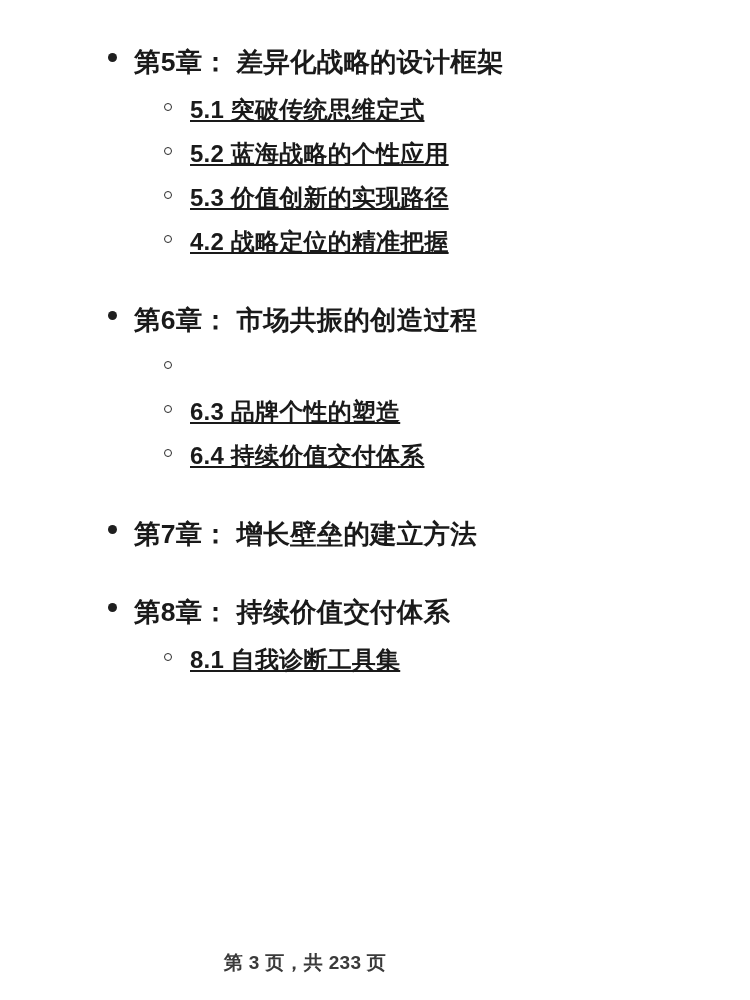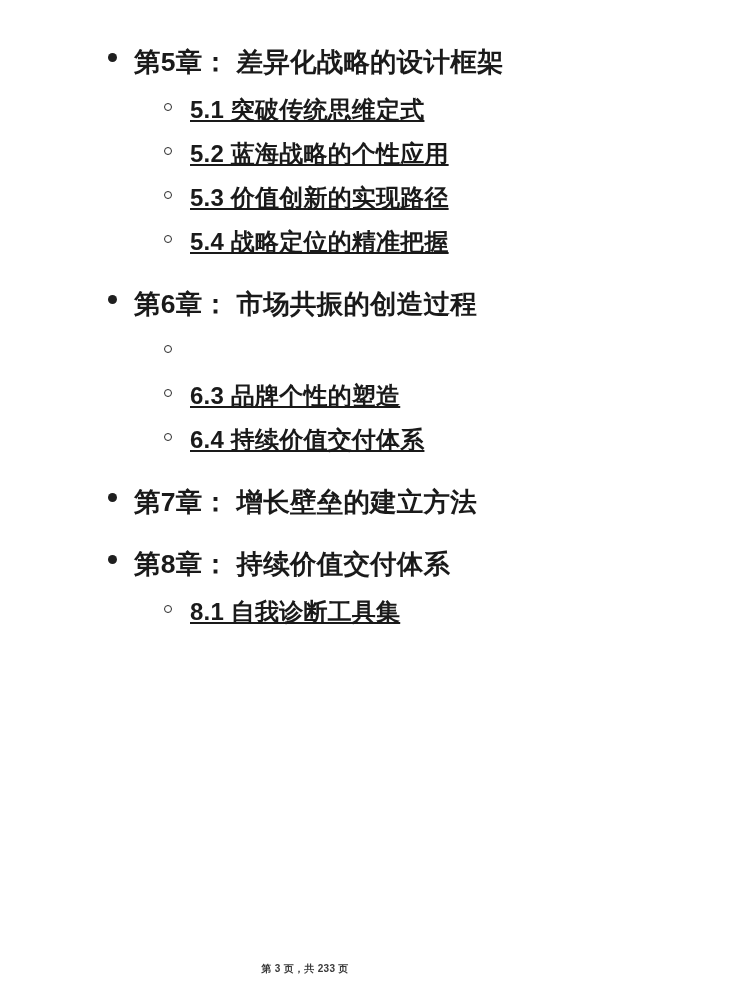--- a/index.html
+++ b/index.html
@@ -25,21 +25,21 @@
   .toc {
     list-style: none;
     margin: 0;
     padding: 0;
   }
   .chapter {
     margin: 0 0 0 0;
     padding: 0;
   }
   .chapter + .chapter {
-    margin-top: 18px;
+    margin-top: 34px;
   }
   .chapter-line {
     display: flex;
     align-items: baseline;
     padding-left: 56px;
     position: relative;
     min-height: 44px;
   }
   .chapter-bullet {
     position: absolute;
@@ -89,21 +89,21 @@
     letter-spacing: 0.2px;
     padding-left: 26px;
     white-space: nowrap;
   }
   .footer {
     position: absolute;
     left: 0;
     right: 0;
     bottom: 24px;
     text-align: center;
-    font-size: 10px;
+    font-size: 19px;
     font-weight: 700;
     color: #3a3a3a;
     letter-spacing: 0.3px;
   }
 </style>
 </head>
 <body>
 
 <div class="page">
   <ul class="toc" id="toc-root">
@@ -120,21 +120,21 @@
           <li class="section-line">
             <span class="section-bullet"></span>
             <span class="section-title">5.2 蓝海战略的个性应用</span>
           </li>
           <li class="section-line">
             <span class="section-bullet"></span>
             <span class="section-title">5.3 价值创新的实现路径</span>
           </li>
           <li class="section-line">
             <span class="section-bullet"></span>
-            <span class="section-title">5.4 战略定位的精准把握</span>
+            <span class="section-title">4.2 战略定位的精准把握</span>
           </li>
         </ul>
       </li>
       <li class="chapter">
         <div class="chapter-line">
           <span class="chapter-bullet"></span>
           <span class="chapter-title">第6章： 市场共振的创造过程</span>
         </div>
         <ul class="sections">
           <li class="section-line">

